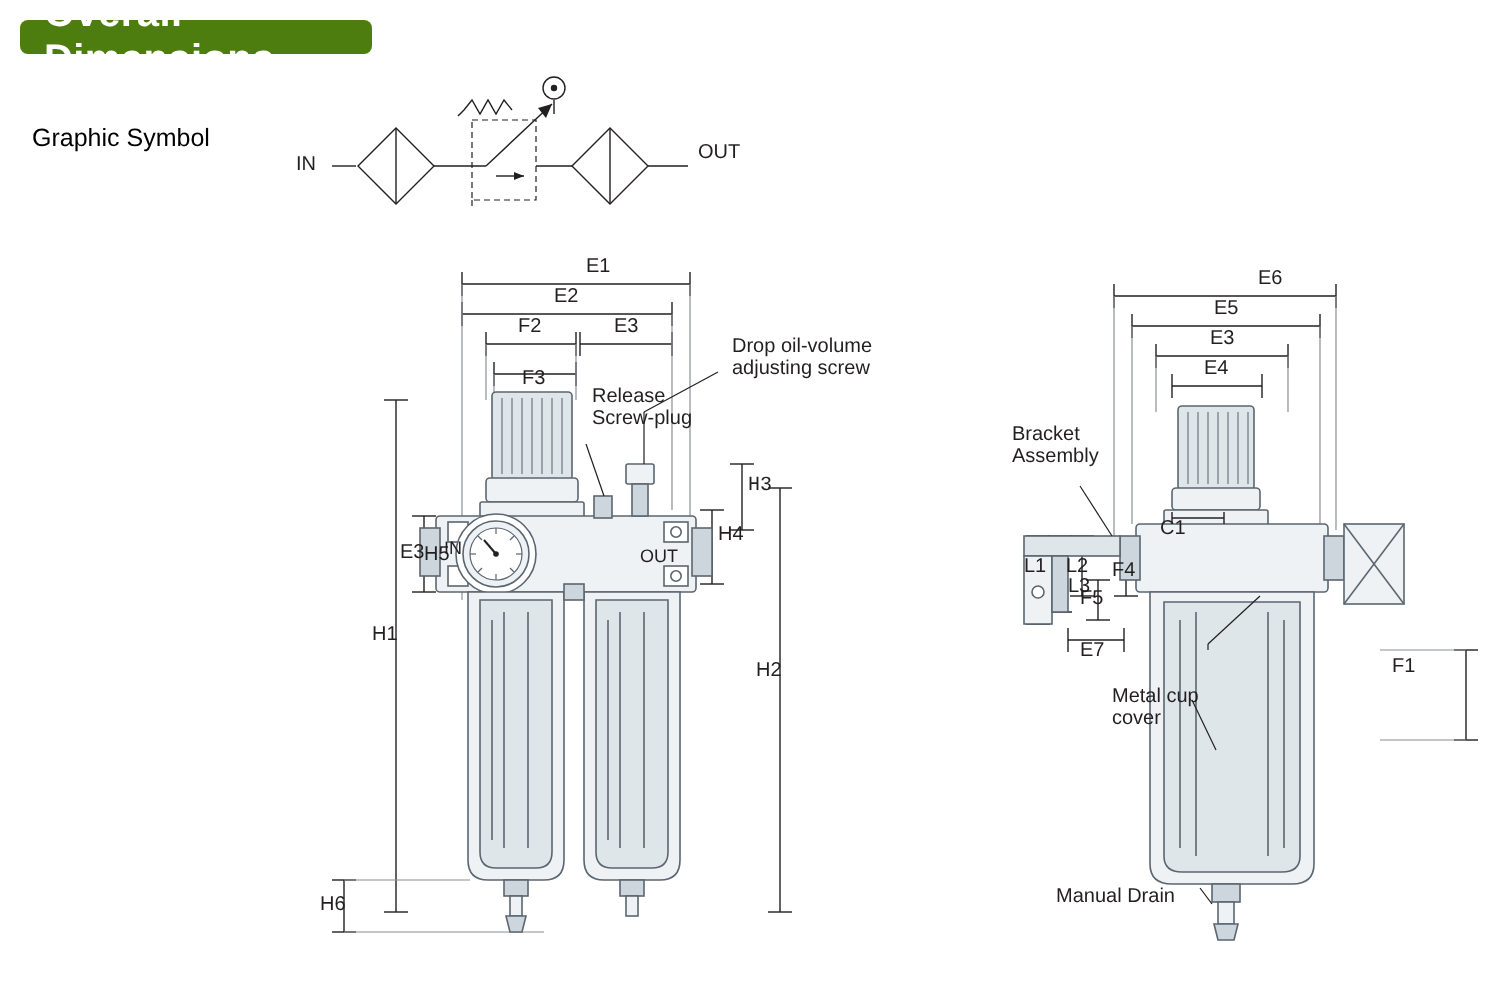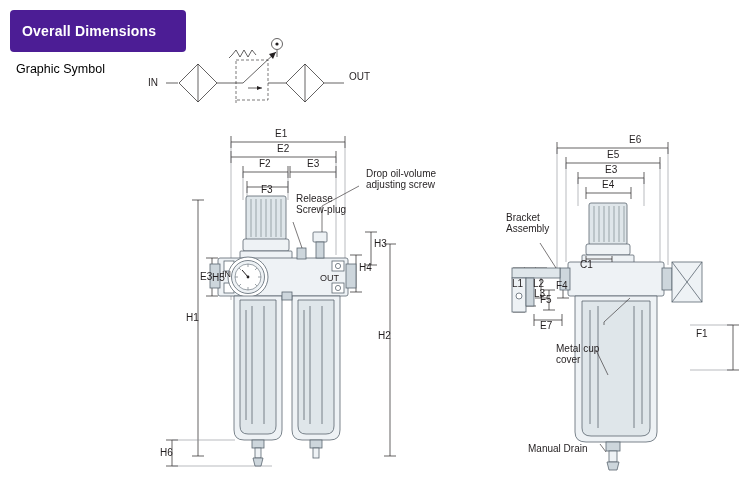--- a/index.html
+++ b/index.html
@@ -9,25 +9,25 @@
     font-family:"Liberation Sans", sans-serif;
     color:#231f20;
     position:relative;
     overflow:hidden;
   }
   .root{position:absolute;left:0;top:0;width:750px;height:494px;}
 
   
   .badge{
     position:absolute;left:10px;top:10px;
-    width:176px;height:42px;
-    background:#4c1d95;
+    width:176px;height:17px;
+    background:#4d7c0f;
     border-radius:4px;
     color:#ffffff;
-    font-size:14px;font-weight:bold;
+    font-size:20px;font-weight:bold;
     display:flex;align-items:center;
     padding-left:12px;
     box-sizing:border-box;
     letter-spacing:0.2px;
   }
   .graphic-symbol-label{
     position:absolute;left:16px;top:62px;
     font-size:12.5px;color:#000000;
   }
 
@@ -326,26 +326,26 @@
       <line class="lead" x1="630" y1="298" x2="604" y2="322"></line>
       <line class="lead" x1="604" y1="322" x2="604" y2="325"></line>
       <line class="lead" x1="596" y1="350" x2="608" y2="375"></line>
       <line class="lead" x1="600" y1="444" x2="606" y2="452"></line>
     </g>
   </svg>
 
   <div class="t" style="left:148px;top:77px;">IN</div>
   <div class="t" style="left:349px;top:71px;">OUT</div>
 
-  <div class="t dim" style="left:275px;top:128px;text-align:right;">E1</div>
+  <div class="t dim" style="left:293px;top:128px;text-align:right;">E1</div>
   <div class="t dim" style="left:277px;top:143px;">E2</div>
   <div class="t dim" style="left:259px;top:158px;">F2</div>
   <div class="t dim" style="left:307px;top:158px;">E3</div>
   <div class="t dim" style="left:261px;top:184px;">F3</div>
-  <div class="t dim" style="left:374px;top:238px;">H3</div>
+  <div class="t dim" style="left:374px;top:238px;font-family:Liberation Mono, monospace;">H3</div>
   <div class="t dim" style="left:359px;top:262px;">H4</div>
   <div class="t dim" style="left:186px;top:312px;">H1</div>
   <div class="t dim" style="left:378px;top:330px;">H2</div>
   <div class="t dim" style="left:200px;top:271px;">E3</div>
   <div class="t dim" style="left:212px;top:272px;">H5</div>
   <div class="t dim" style="left:160px;top:447px;">H6</div>
 
   <div class="t" style="left:366px;top:168px;">Drop oil-volume</div>
   <div class="t" style="left:366px;top:179px;">adjusting screw</div>
   <div class="t" style="left:296px;top:193px;">Release</div>

